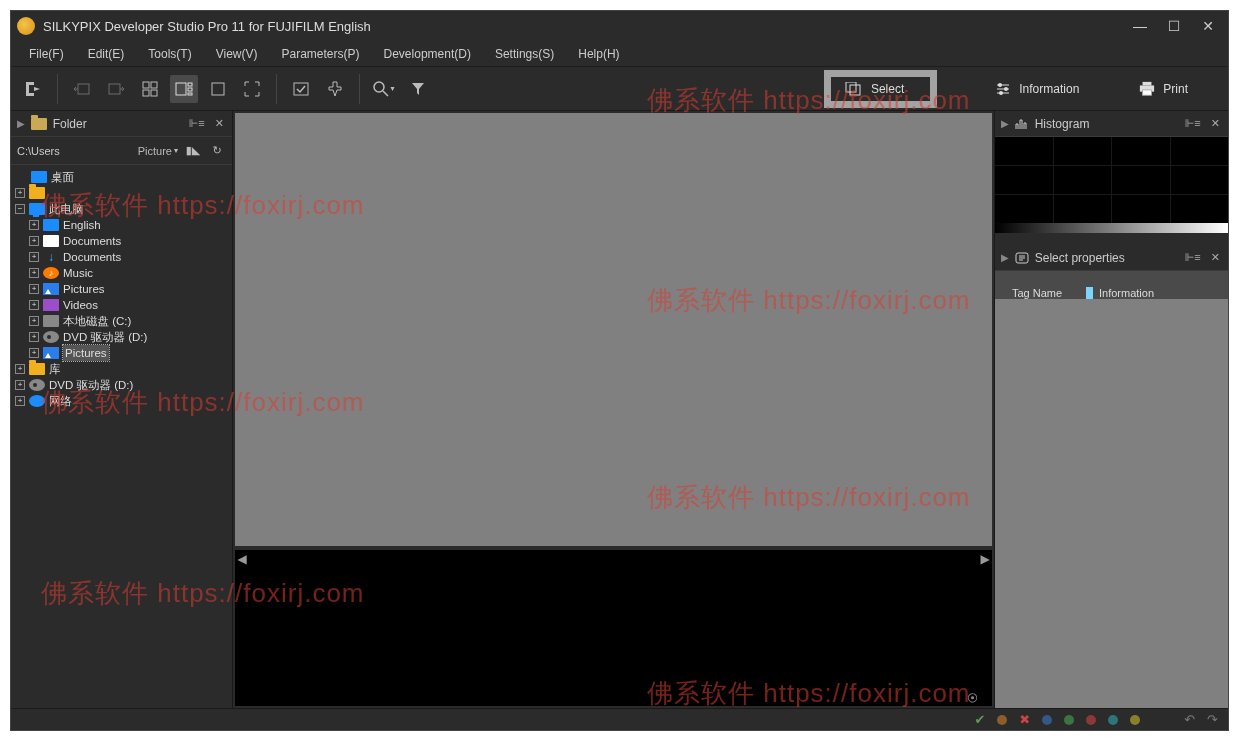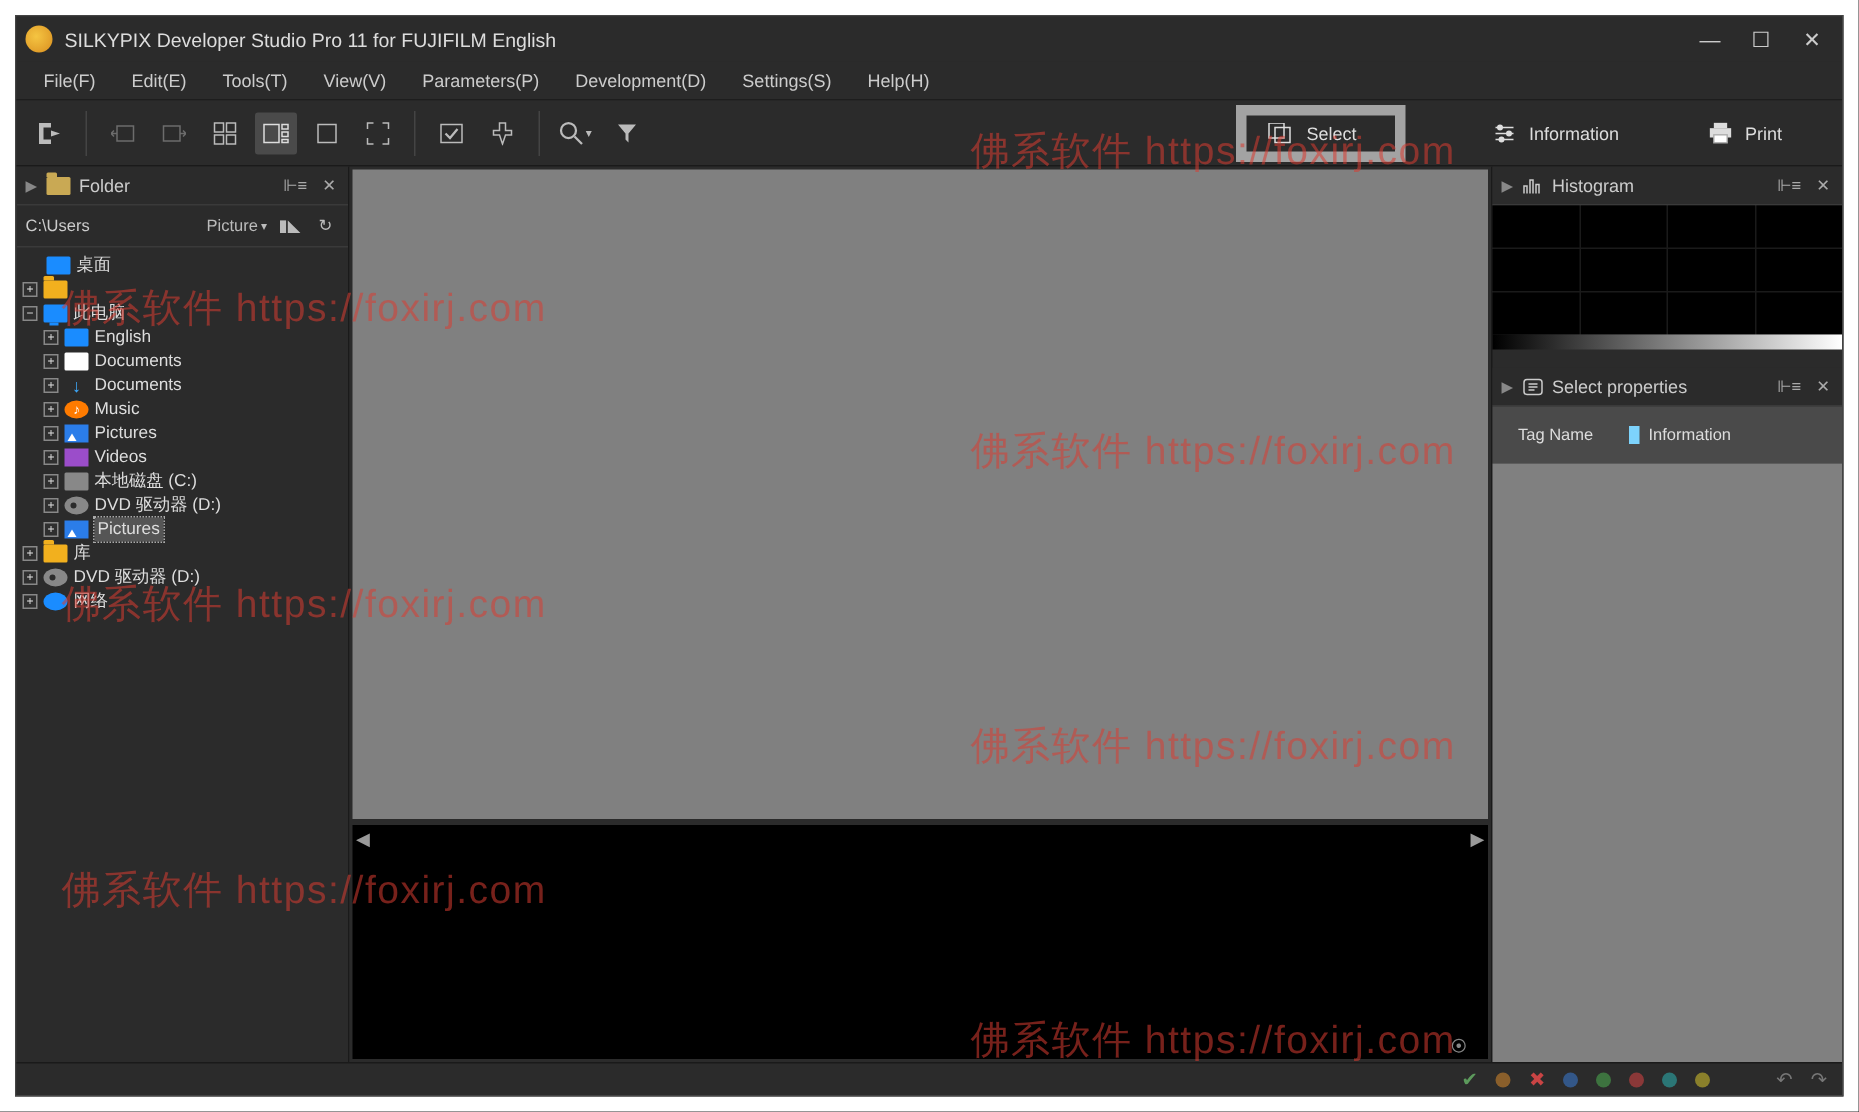--- a/index.html
+++ b/index.html
@@ -74,21 +74,21 @@
 .thumb-strip .t-right { right: 0;}
 .thumb-strip .pin { position:absolute; bottom:2px; right:14px; color:#888; font-size:11px;}
 
 
 .right-panel { width: 234px; background:#2b2b2b; display:flex; flex-direction:column; border-left:1px solid #1a1a1a;}
 .hist-channels { height: 22px; display:flex; align-items:center; padding:0 8px; color:#aaa; font-size:11px; background:#363636;}
 .hist-body { height: 86px; background:#1a1a1a; display:grid; grid-template-columns:repeat(4,1fr); grid-template-rows:repeat(3,1fr); gap:1px;}
 .hist-body div { background:#000;}
 .hist-grad { height: 10px; background: linear-gradient(90deg,#000,#fff);}
 .rp-gap { height: 12px;}
-.props-header-row { height: 38px; display:flex; align-items:center; background:#4a4a4a; color:#ddd; font-size:11px;padding-left:11px;}
+.props-header-row { height: 28px; display:flex; align-items:flex-end; background:#4a4a4a; color:#ddd; font-size:11px;padding-left:11px;}
 .props-header-row .col1 { width: 80px; padding-left:6px;}
 .props-header-row .col2 { flex:1; padding-left:6px; border-left:7px solid #7dd3fc;}
 .props-body { flex:1; background:#808080;}
 
 
 .status-bar { height: 22px; background:#2b2b2b; border-top:1px solid #1a1a1a; display:flex; align-items:center; justify-content:flex-end; padding:0 10px; gap:12px;}
 .status-dot { width:10px; height:10px; border-radius:50%; opacity:0.55;}
 .status-ic { color:#777; font-size:13px;}
 
 

